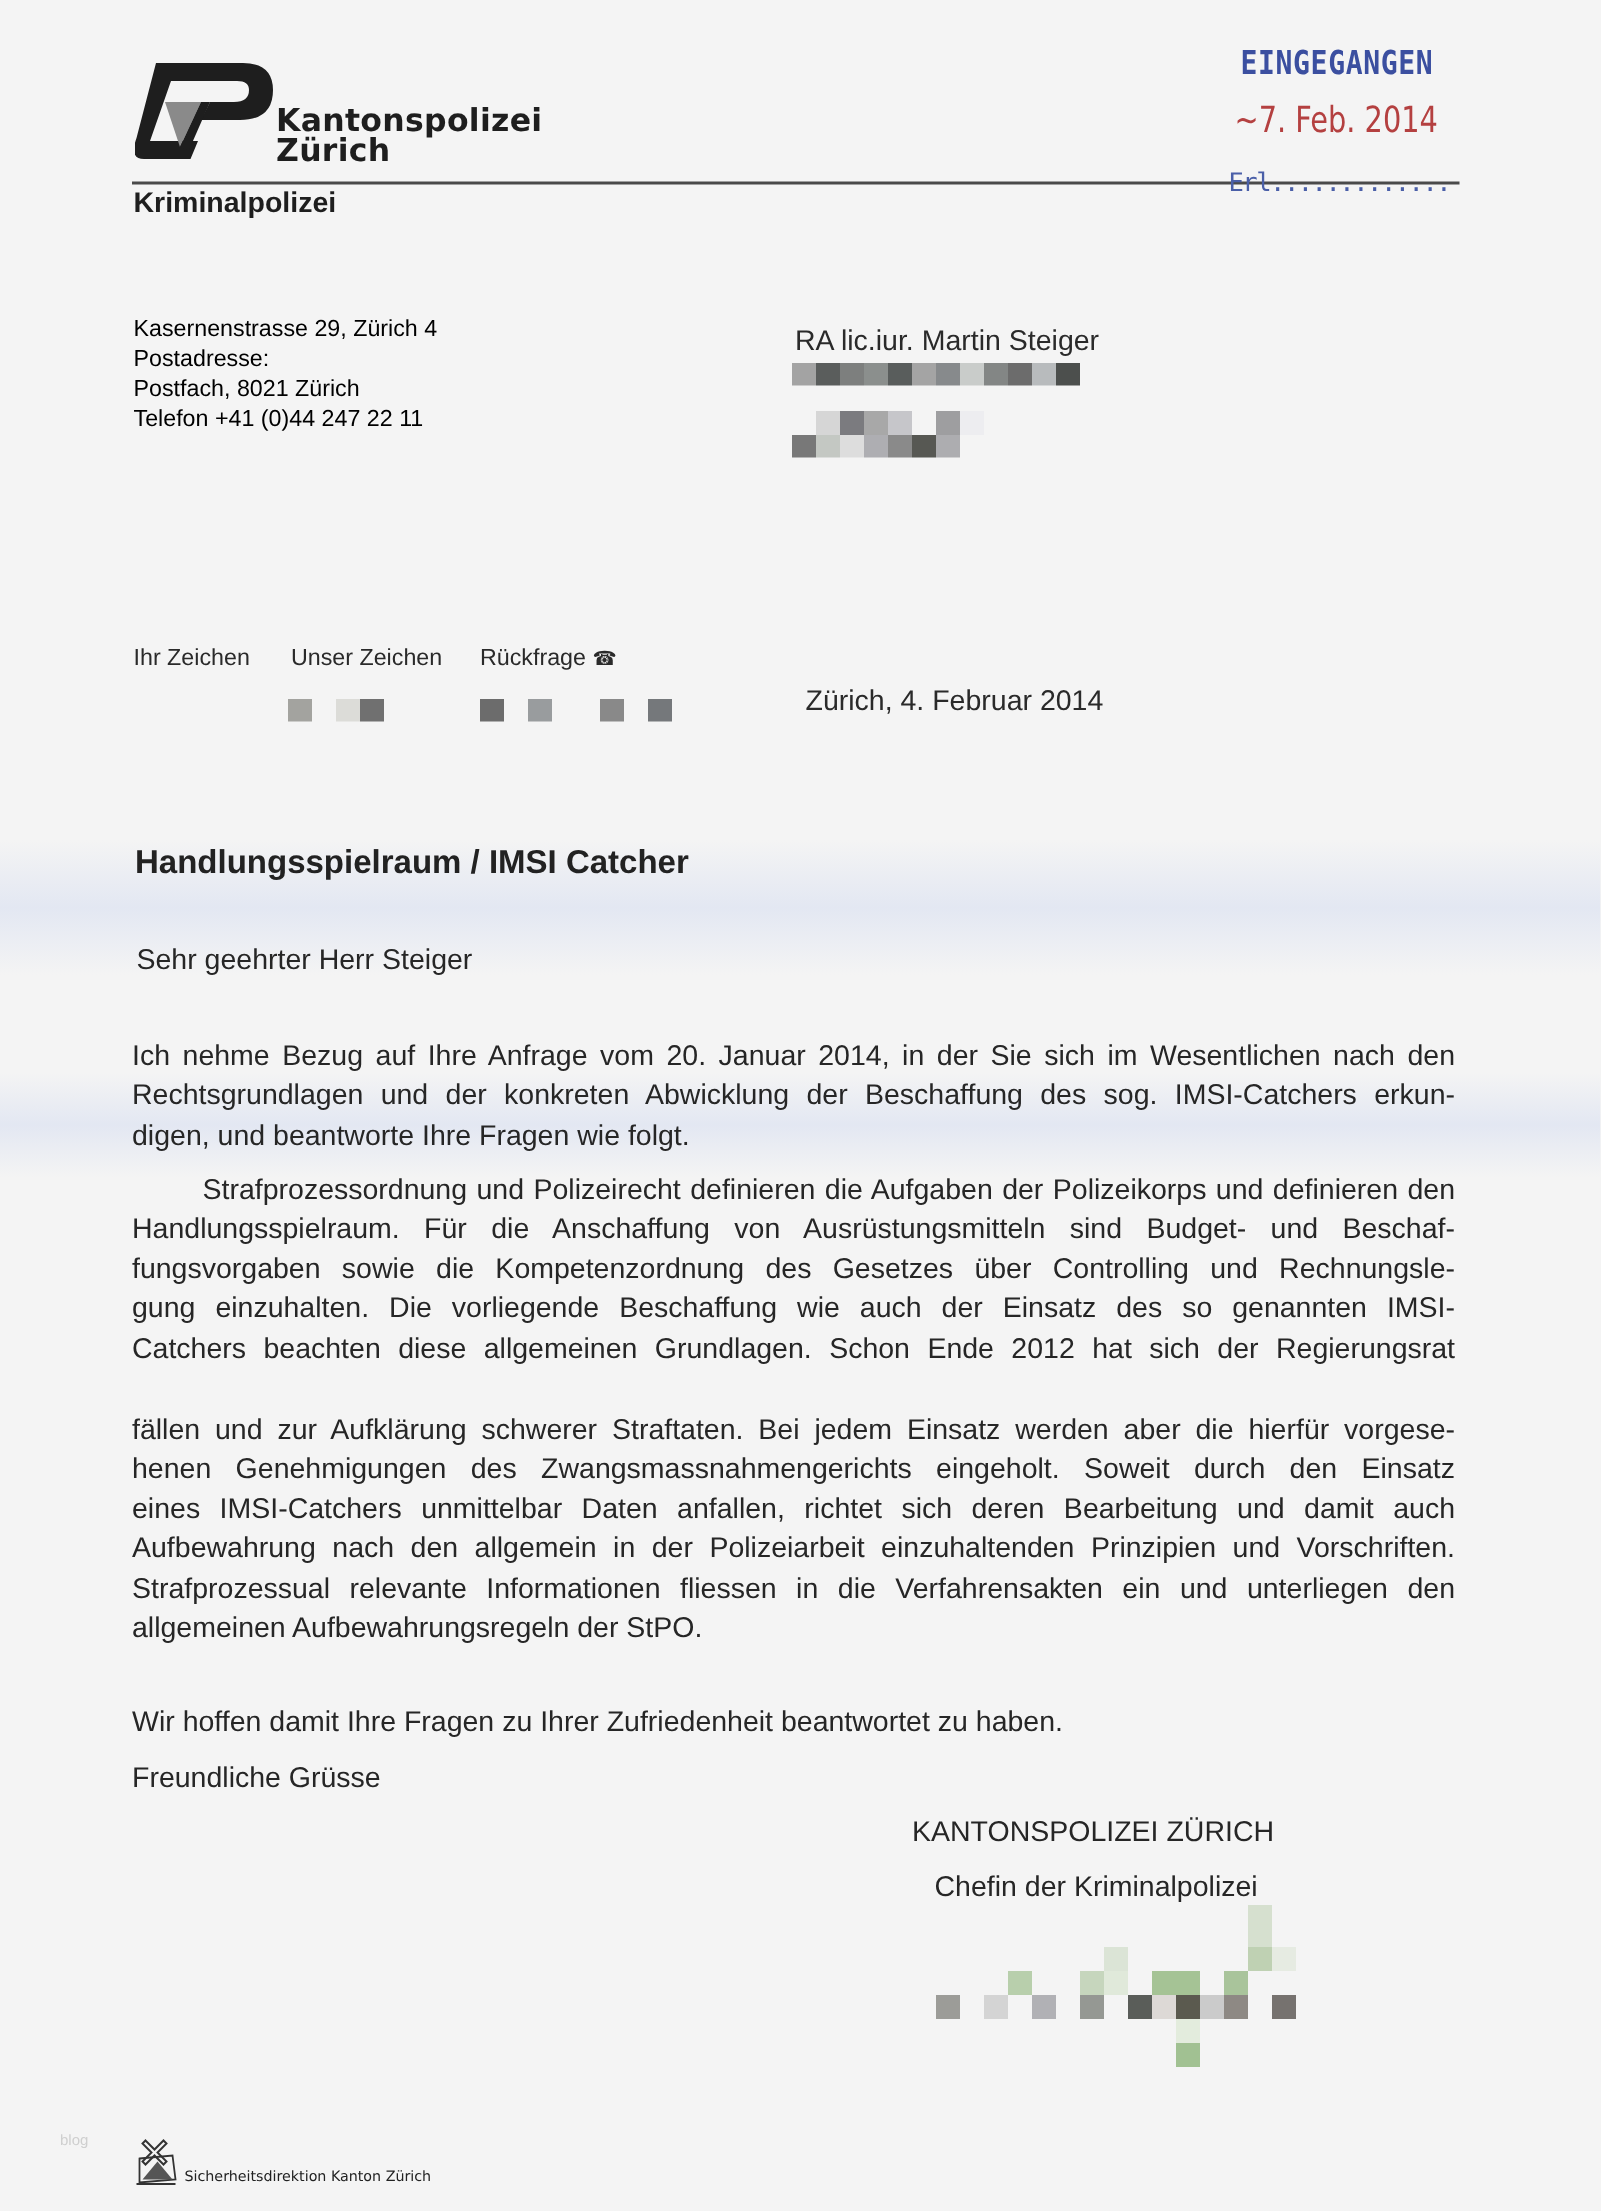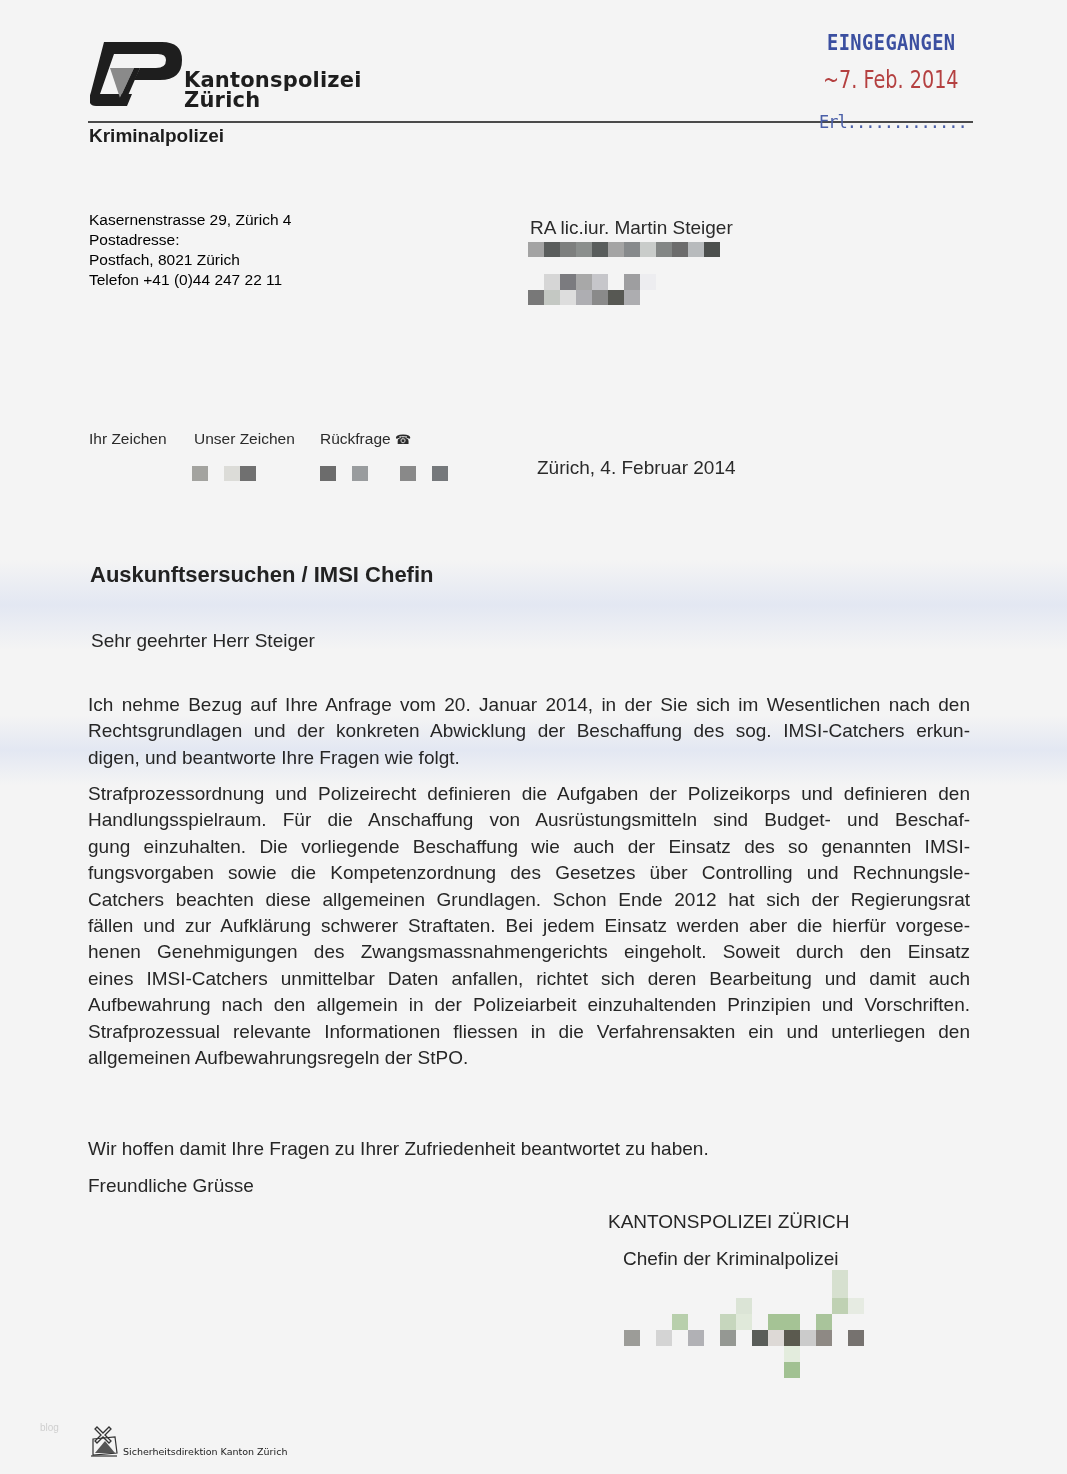--- a/index.html
+++ b/index.html
@@ -99,36 +99,36 @@
   </div>
   <div>
     <div class="pix" style="left:320px;top:466px;width:16px;height:15px;background:#6c6c6c"></div>
     <div class="pix" style="left:352px;top:466px;width:16px;height:15px;background:#999c9e"></div>
     <div class="pix" style="left:400px;top:466px;width:16px;height:15px;background:#898989"></div>
     <div class="pix" style="left:432px;top:466px;width:16px;height:15px;background:#75787b"></div>
   </div>
   <div class="abs date" style="left:537px;top:457px;">Zürich, 4. Februar 2014</div>
 </div>
 
-<div class="abs subject" style="left:90px;top:562px;">Auskunftsersuchen / IMSI Chefin</div>
+<div class="abs subject" style="left:90px;top:562px;">Handlungsspielraum / IMSI Catcher</div>
 <div class="abs sig" style="left:91px;top:630px;">Sehr geehrter Herr Steiger</div>
 
 <div class="abs body-text" style="left:88px;top:692px;">
   <div style="text-align-last:justify;">Ich nehme Bezug auf Ihre Anfrage vom 20. Januar 2014, in der Sie sich im Wesentlichen nach den</div>
   <div style="text-align-last:justify;">Rechtsgrundlagen und der konkreten Abwicklung der Beschaffung des sog. IMSI-Catchers erkun-</div>
   <div>digen, und beantworte Ihre Fragen wie folgt.</div>
 </div>
 
 <div class="abs body-text" style="left:88px;top:781px;">
-  <div style="text-align-last:justify;">Strafprozessordnung und Polizeirecht definieren die Aufgaben der Polizeikorps und definieren den</div>
+  <div style="text-align-last:justify;margin-left:47px;">Strafprozessordnung und Polizeirecht definieren die Aufgaben der Polizeikorps und definieren den</div>
   <div style="text-align-last:justify;">Handlungsspielraum. Für die Anschaffung von Ausrüstungsmitteln sind Budget- und Beschaf-</div>
+  <div style="text-align-last:justify;">fungsvorgaben sowie die Kompetenzordnung des Gesetzes über Controlling und Rechnungsle-</div>
   <div style="text-align-last:justify;">gung einzuhalten. Die vorliegende Beschaffung wie auch der Einsatz des so genannten IMSI-</div>
-  <div style="text-align-last:justify;">fungsvorgaben sowie die Kompetenzordnung des Gesetzes über Controlling und Rechnungsle-</div>
   <div style="text-align-last:justify;">Catchers beachten diese allgemeinen Grundlagen. Schon Ende 2012 hat sich der Regierungsrat</div>
-  <div style="text-align-last:justify;">fällen und zur Aufklärung schwerer Straftaten. Bei jedem Einsatz werden aber die hierfür vorgese-</div>
+  <div style="text-align-last:justify;margin-top:28px;">fällen und zur Aufklärung schwerer Straftaten. Bei jedem Einsatz werden aber die hierfür vorgese-</div>
   <div style="text-align-last:justify;">henen Genehmigungen des Zwangsmassnahmengerichts eingeholt. Soweit durch den Einsatz</div>
   <div style="text-align-last:justify;">eines IMSI-Catchers unmittelbar Daten anfallen, richtet sich deren Bearbeitung und damit auch</div>
   <div style="text-align-last:justify;">Aufbewahrung nach den allgemein in der Polizeiarbeit einzuhaltenden Prinzipien und Vorschriften.</div>
   <div style="text-align-last:justify;">Strafprozessual relevante Informationen fliessen in die Verfahrensakten ein und unterliegen den</div>
   <div>allgemeinen Aufbewahrungsregeln der StPO.</div>
 </div>
 
 <div class="abs sig" style="left:88px;top:1138px;">Wir hoffen damit Ihre Fragen zu Ihrer Zufriedenheit beantwortet zu haben.</div>
 <div class="abs sig" style="left:88px;top:1175px;">Freundliche Grüsse</div>
 

